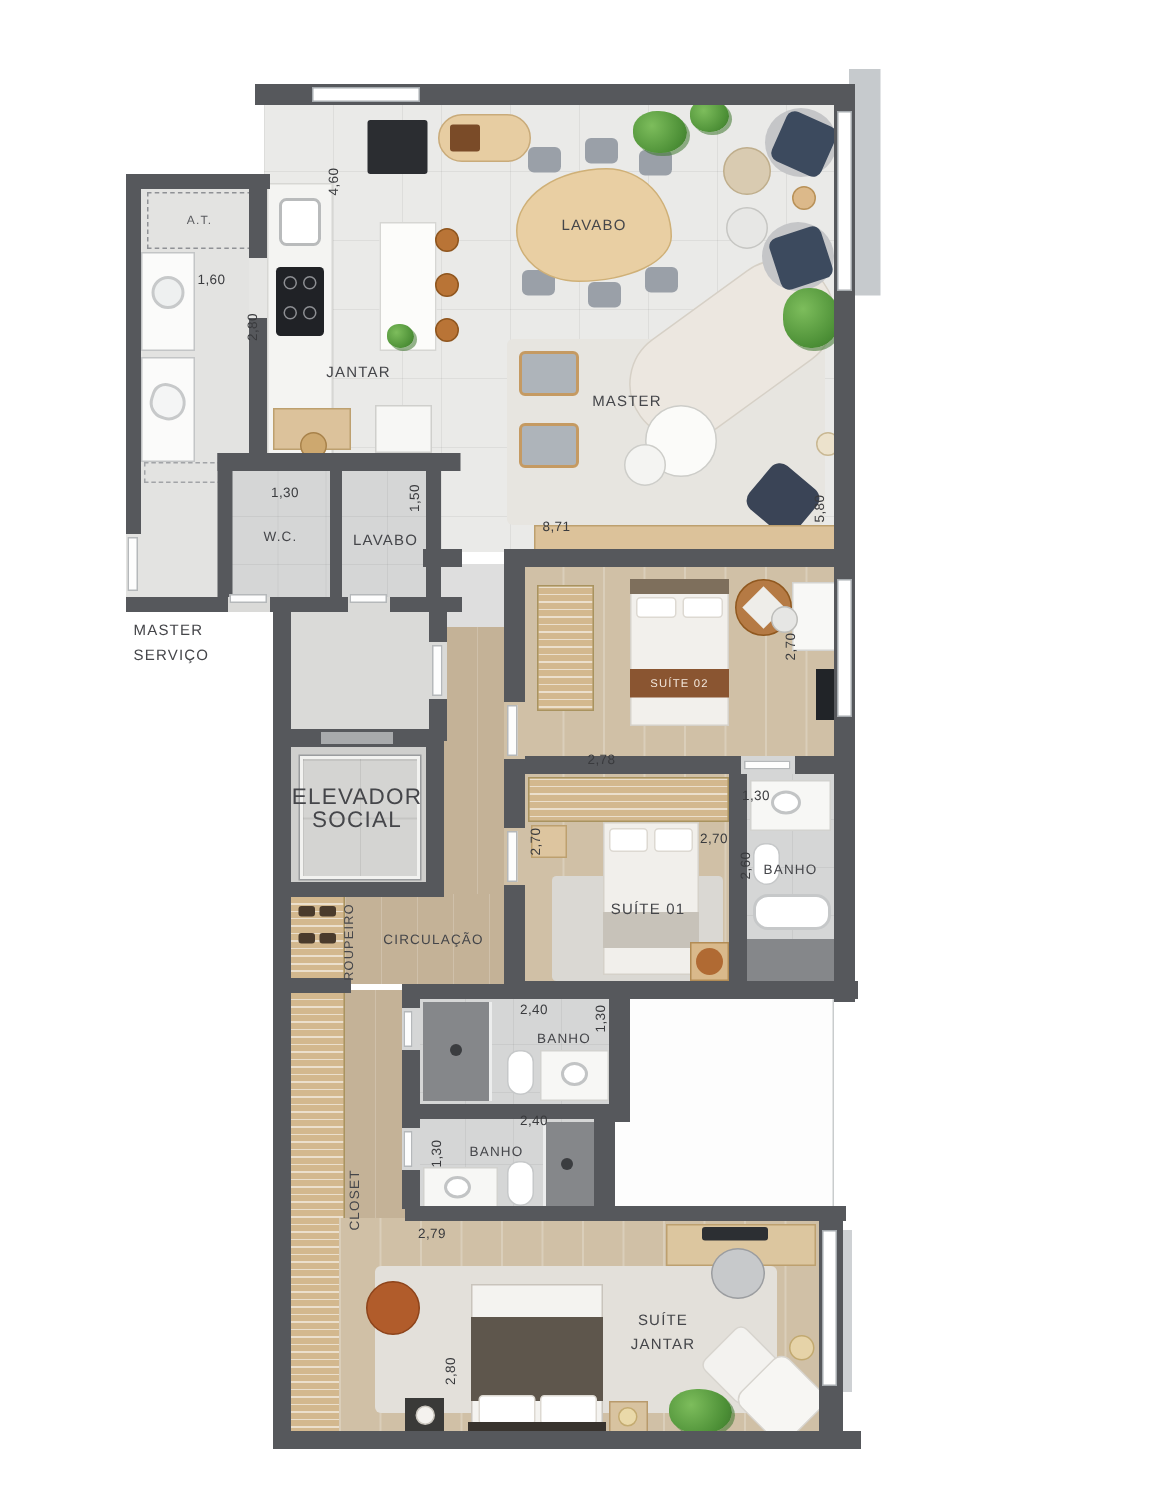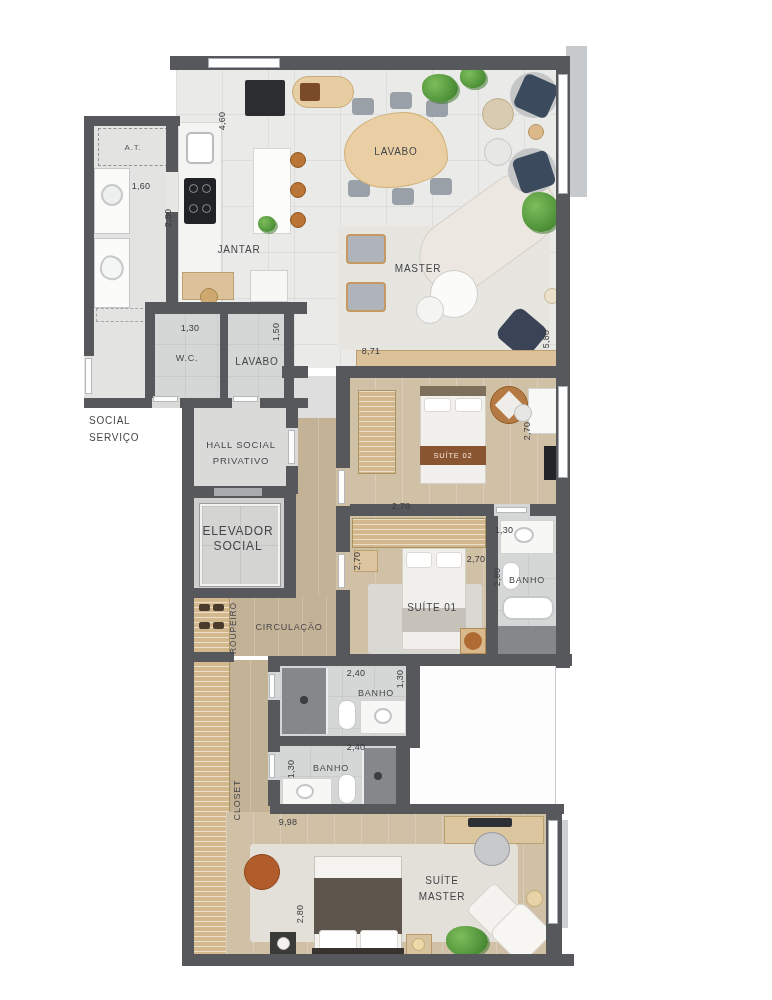--- a/index.html
+++ b/index.html
@@ -251,45 +251,44 @@
   <div class="abs" style="left:200px;top:504px;width:76px;height:78px;background:#d4d4d2;border:2px solid #f2f2f0;outline:1px solid #9a9c9e;
               background-image:linear-gradient(rgba(0,0,0,.07) 1px,transparent 1px),linear-gradient(90deg,rgba(0,0,0,.07) 1px,transparent 1px);
               background-size:38px 39px;"></div>
 
   <div class="lbl" style="left:133px;top:147px;font-size:8px;color:#595a5e;">A.T.</div>
   <div class="lbl" style="left:239px;top:249px;">JANTAR</div>
   <div class="lbl" style="left:396px;top:151px;">LAVABO</div>
   <div class="lbl" style="left:418px;top:268px;">MASTER</div>
   <div class="lbl" style="left:187px;top:358px;font-size:9px;">W.C.</div>
   <div class="lbl" style="left:257px;top:361px;font-size:10px;">LAVABO</div>
-  <div class="lbl" style="left:121px;top:429px;width:64px;white-space:normal;text-align:left;line-height:17px;">SOCIAL SERVIÇO</div>
-  <div class="lbl" style="left:241px;top:453px;width:100px;white-space:normal;line-height:16px;font-size:9.5px;">HALL SOCIAL PRIVATIVO</div>
-  <div class="lbl" style="left:238px;top:539px;width:94px;white-space:normal;line-height:15px;font-size:12px;">ELEVADOR SOCIAL</div>
+  <div class="lbl" style="left:121px;top:429px;width:64px;white-space:normal;text-align:left;line-height:17px;">MASTER SERVIÇO</div>
+  <div class="lbl" style="left:238px;top:539px;width:94px;white-space:normal;line-height:15px;font-size:15px;">ELEVADOR SOCIAL</div>
   <div class="lbl" style="left:527px;top:580px;font-size:9px;">BANHO</div>
   <div class="lbl" style="left:432px;top:607px;">SUÍTE 01</div>
   <div class="lbl" style="left:289px;top:627px;font-size:9px;">CIRCULAÇÃO</div>
   <div class="lbl lblv" style="left:233px;top:628px;font-size:8.5px;transform:translate(-50%,-50%) rotate(-90deg);">ROUPEIRO</div>
   <div class="lbl" style="left:376px;top:693px;font-size:9px;">BANHO</div>
   <div class="lbl" style="left:331px;top:768px;font-size:9px;">BANHO</div>
   <div class="lbl lblv" style="left:237px;top:800px;font-size:9px;transform:translate(-50%,-50%) rotate(-90deg);">CLOSET</div>
-  <div class="lbl" style="left:442px;top:889px;width:70px;white-space:normal;line-height:16px;">SUÍTE MASTER</div>
+  <div class="lbl" style="left:442px;top:889px;width:70px;white-space:normal;line-height:16px;">SUÍTE JANTAR</div>
 
   <div class="dim dimv" style="left:222px;top:121px;">4,60</div>
   <div class="dim" style="left:141px;top:186px;">1,60</div>
   <div class="dim dimv" style="left:168px;top:218px;">2,80</div>
   <div class="dim" style="left:190px;top:328px;">1,30</div>
   <div class="dim dimv" style="left:276px;top:332px;">1,50</div>
   <div class="dim" style="left:371px;top:351px;">8,71</div>
   <div class="dim dimv" style="left:546px;top:339px;">5,80</div>
   <div class="dim dimv" style="left:527px;top:431px;">2,70</div>
   <div class="dim" style="left:401px;top:506px;">2,78</div>
   <div class="dim" style="left:504px;top:530px;">1,30</div>
   <div class="dim dimv" style="left:357px;top:561px;">2,70</div>
   <div class="dim" style="left:476px;top:559px;">2,70</div>
   <div class="dim dimv" style="left:497px;top:577px;">2,60</div>
   <div class="dim" style="left:356px;top:673px;">2,40</div>
   <div class="dim dimv" style="left:400px;top:679px;">1,30</div>
   <div class="dim" style="left:356px;top:747px;">2,40</div>
   <div class="dim dimv" style="left:291px;top:769px;">1,30</div>
-  <div class="dim" style="left:288px;top:822px;">9,98</div>
+  <div class="dim" style="left:288px;top:822px;">2,79</div>
   <div class="dim dimv" style="left:300px;top:914px;">2,80</div>
 
 </div>
 
 </body></html>

